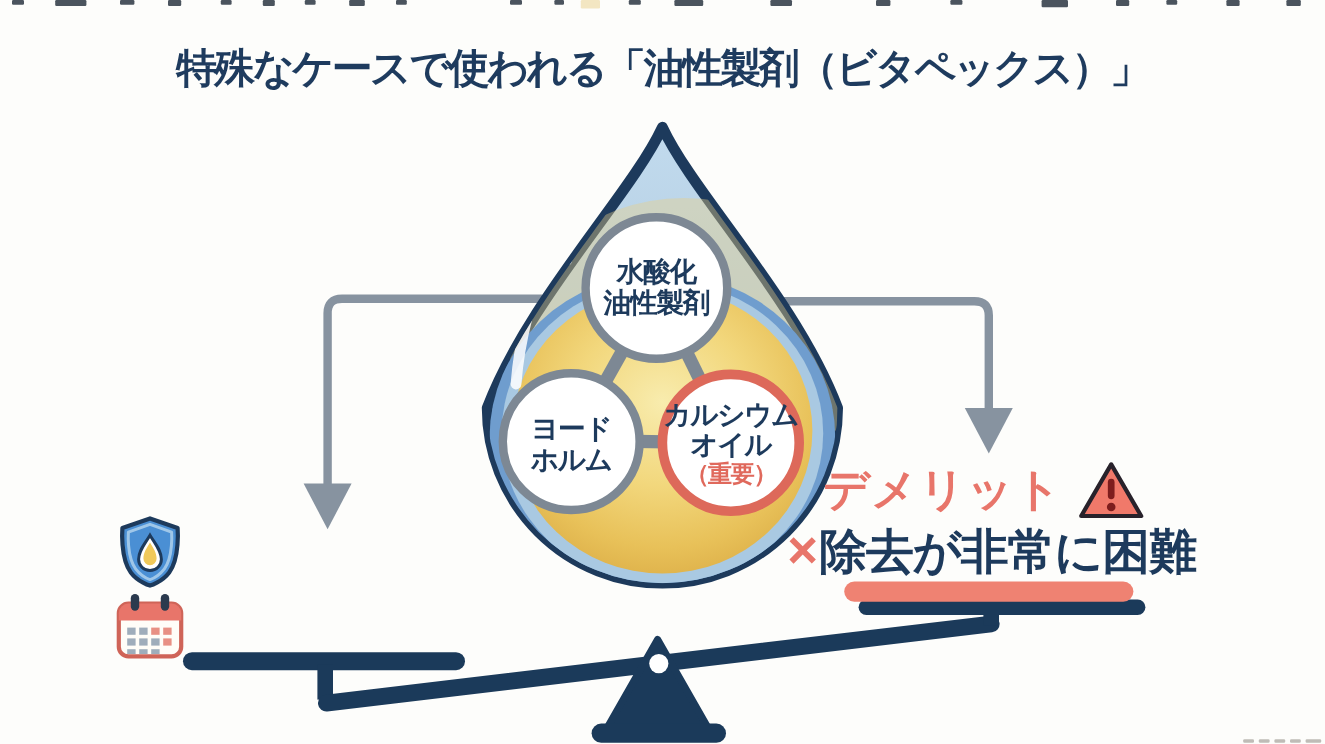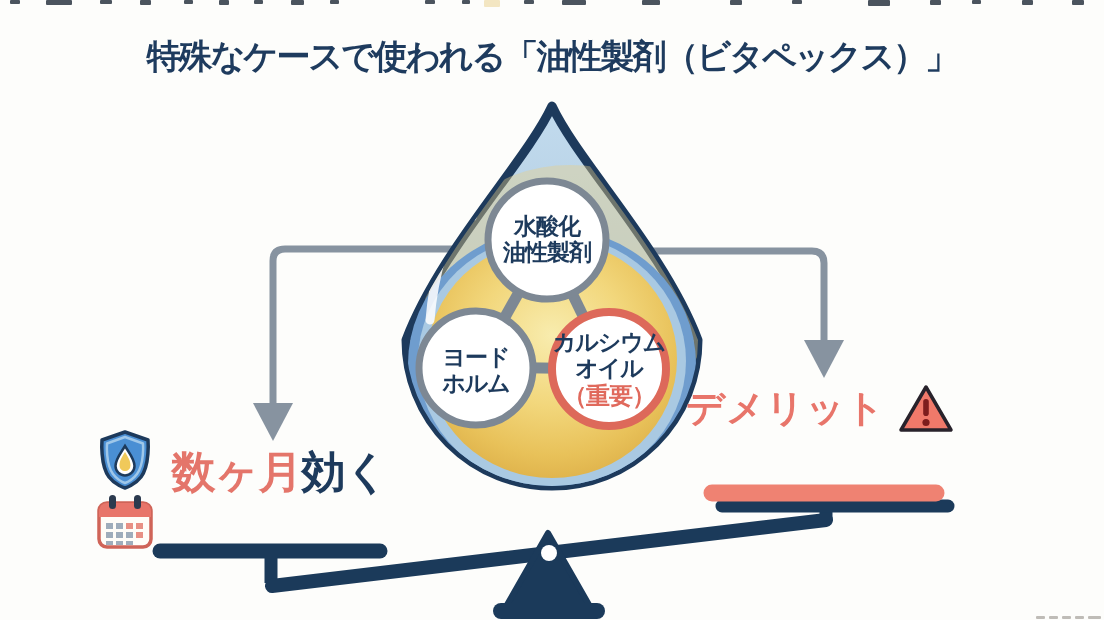--- a/index.html
+++ b/index.html
@@ -17,21 +17,21 @@
   }
 
   svg.art { position: absolute; left: 0; top: 0; }
 
   .circle-label {
     position: absolute; display: flex; flex-direction: column;
     align-items: center; justify-content: center; text-align: center;
     font-weight: 900; color: #1d3a5c; line-height: 1.12; letter-spacing: -1px;
   }
   .circle-label .l1, .circle-label .l2 { font-size: 23px; }
-  .circle-label .note { font-size: 24px; color: #e0695c; margin-top: 1px; }
+  .circle-label .note { font-size: 20px; color: #e0695c; margin-top: 1px; }
 
   .merit-block { position: absolute; left: 135px; top: 434px; width: 290px; text-align: center; }
   .merit-heading { font-size: 38px; font-weight: 900; color: #1d3a5c; letter-spacing: 2px; white-space: nowrap; }
   .merit-duration { margin-top: 9px; font-size: 44px; font-weight: 900; letter-spacing: -1px; white-space: nowrap; }
   .merit-duration .hl { color: #e4756a; }
   .merit-duration .rest { color: #1d3a5c; }
 
   .demerit-heading {
     position: absolute; left: 686px; top: 383px;
     font-size: 38px; font-weight: 900; color: #e8756a; letter-spacing: 1px; white-space: nowrap;
@@ -176,31 +176,31 @@
         <rect x="22" y="40" width="7" height="6" fill="#9fadbb"></rect>
         <rect x="32" y="40" width="7" height="6" fill="#9fadbb"></rect>
         <rect x="42" y="40" width="7" height="6" fill="#e89084"></rect>
       <rect x="12" y="49" width="7" height="4" fill="#9fadbb"></rect>
         <rect x="22" y="49" width="7" height="4" fill="#9fadbb"></rect>
         <rect x="32" y="49" width="7" height="4" fill="#9fadbb"></rect>
     </g>
   </svg>
 
   <div class="merit-block">
-    <div class="merit-duration">
-      <span class="hl">数ヶ月</span><span class="rest">効く</span>
-    </div>
   </div>
 
   <div class="demerit-heading">デメリット</div>
   <svg class="icon-abs" style="left:897px;top:383px" width="58" height="52" viewBox="0 0 58 52">
     <path d="M29,4 L54,47 L4,47 Z" fill="#f0796a" stroke="#28222b" stroke-width="3.5" stroke-linejoin="round"></path>
     <rect x="26.2" y="16" width="5.6" height="17" rx="2.8" fill="#7e1d1d"></rect>
     <circle cx="29" cy="39.5" r="3.6" fill="#7e1d1d"></circle>
   </svg>
+  <div class="demerit-statement">
+    <span class="cross">×</span><span>除去が非常に困難</span>
+  </div>
 
   <div class="watermark">
     <i></i>
       <i></i>
       <i></i>
       <i></i>
       <i style="width:13px"></i>
   </div>
 
 </div>

